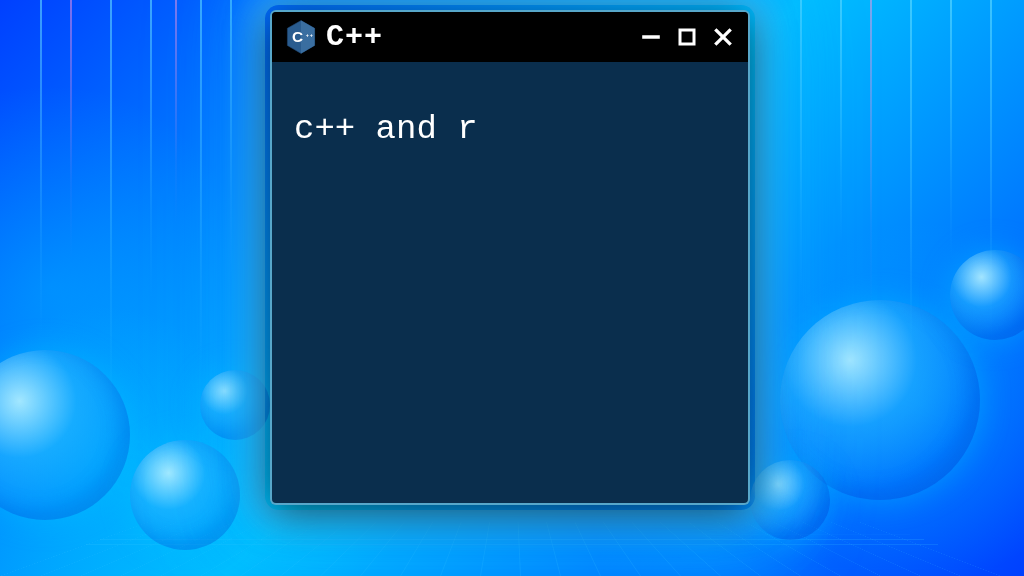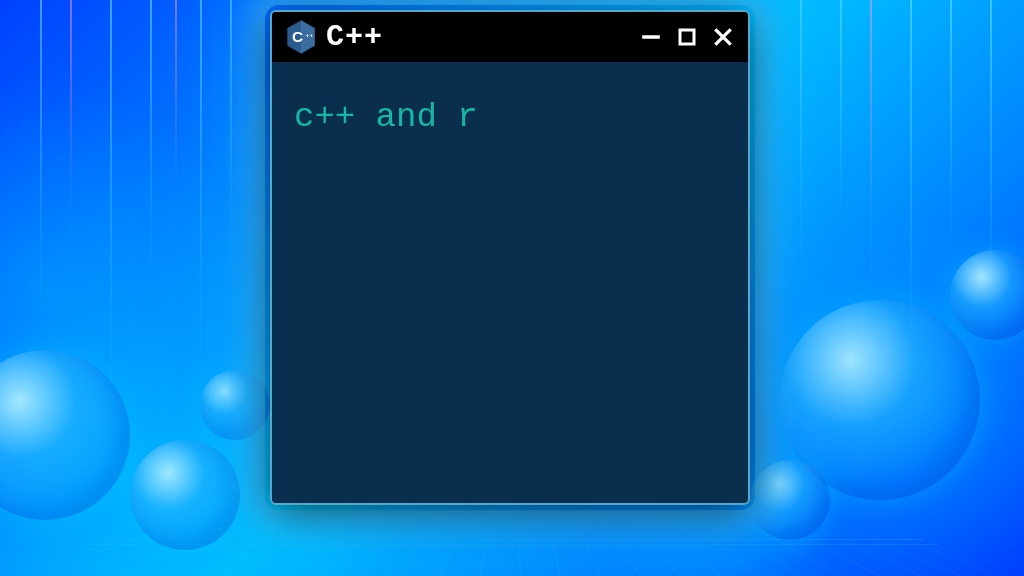--- a/index.html
+++ b/index.html
@@ -134,22 +134,22 @@
       cursor: pointer;
     }
     
     .win-ctrl svg {
       stroke: #ffffff;
       stroke-width: 3;
       fill: none;
     }
     
     .terminal-body {
-      padding: 32px 22px;
-      color: #14b8a6;
+      padding: 44px 22px;
+      color: #ffffff;
       font-size: 34px;
       font-family: 'Consolas', 'Courier New', monospace;
       line-height: 1.4;
       font-weight: 400;
     }
   </style>
 </head>
 <body>
 
 <div class="bg-overlay"></div>

